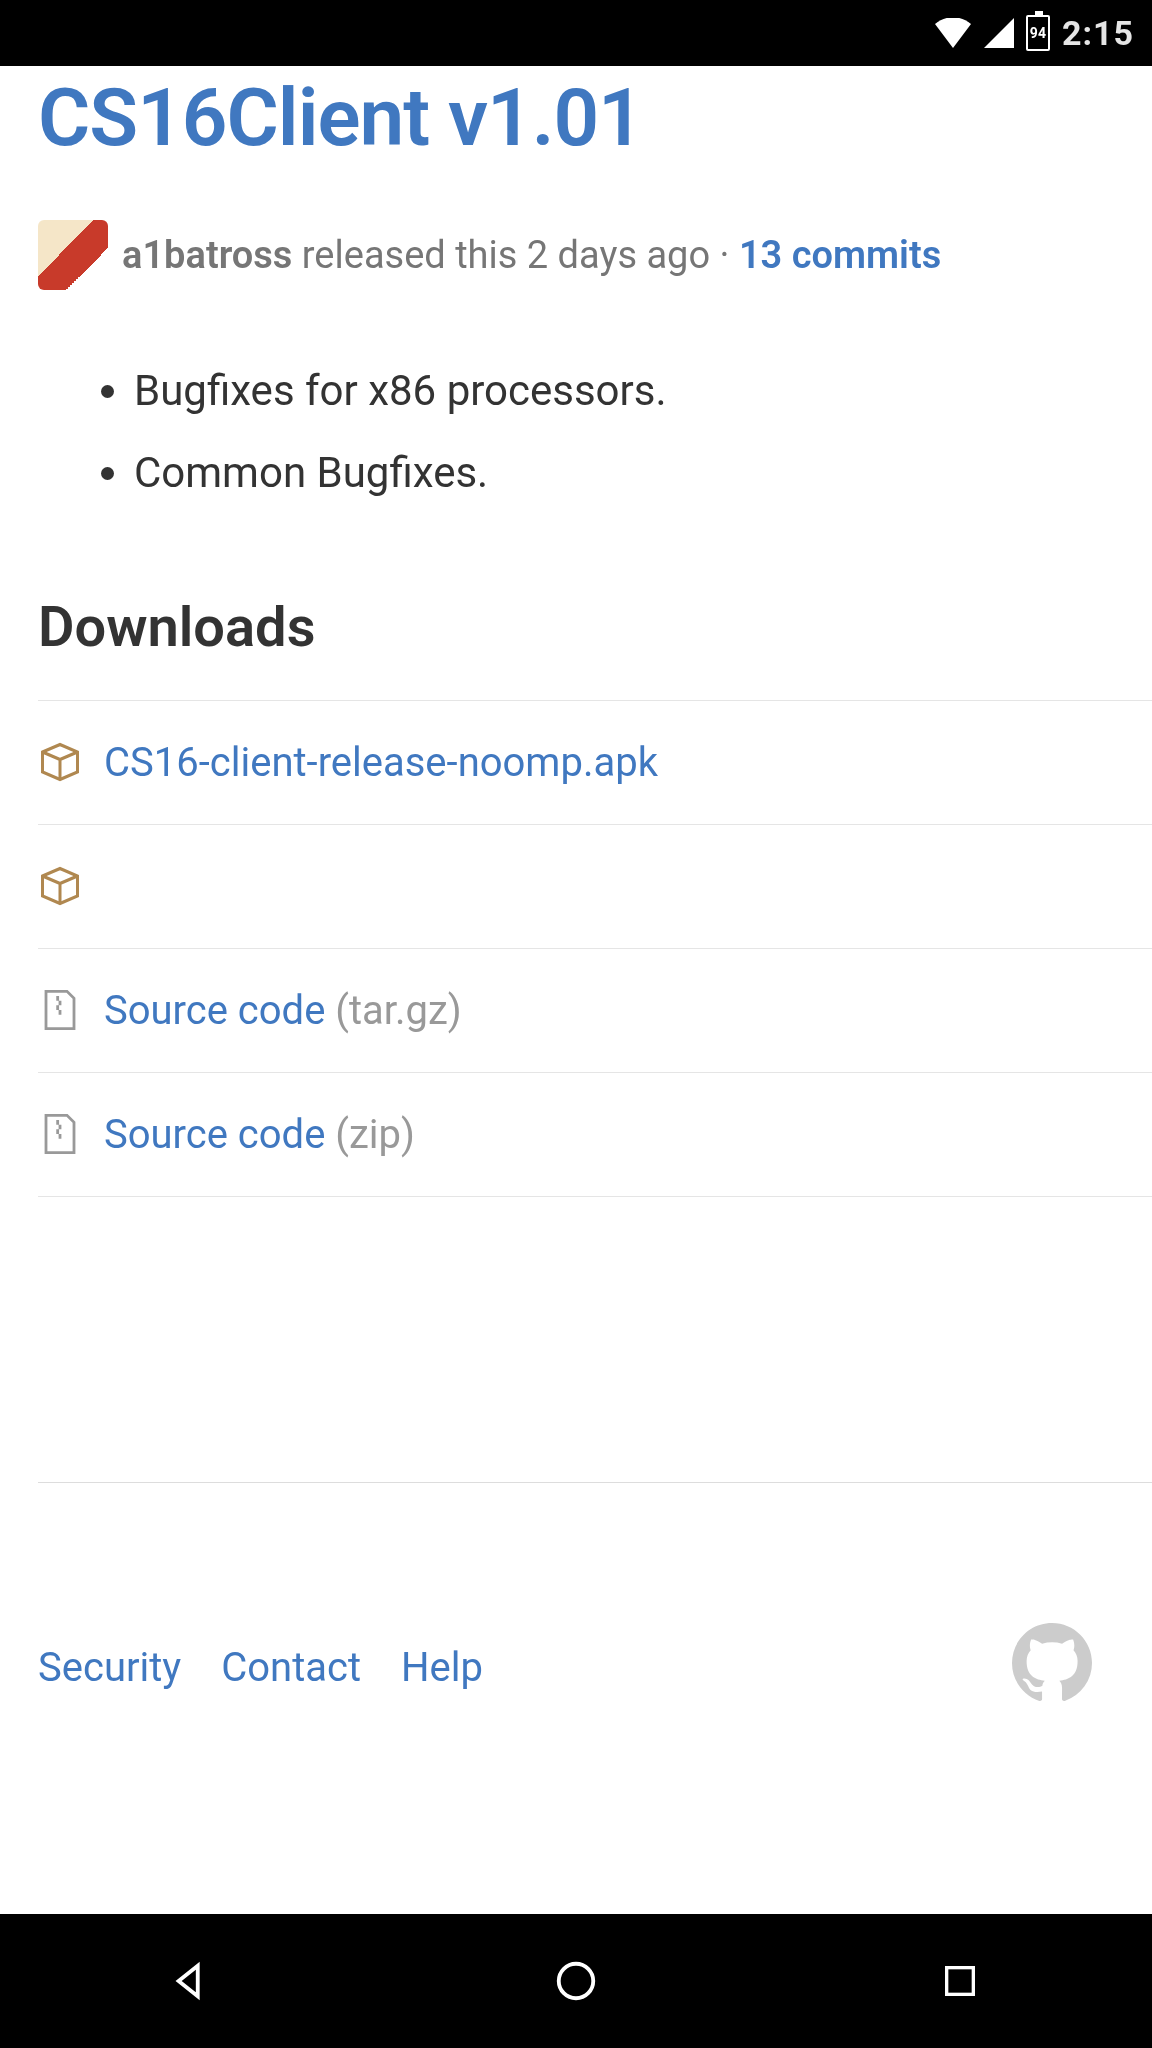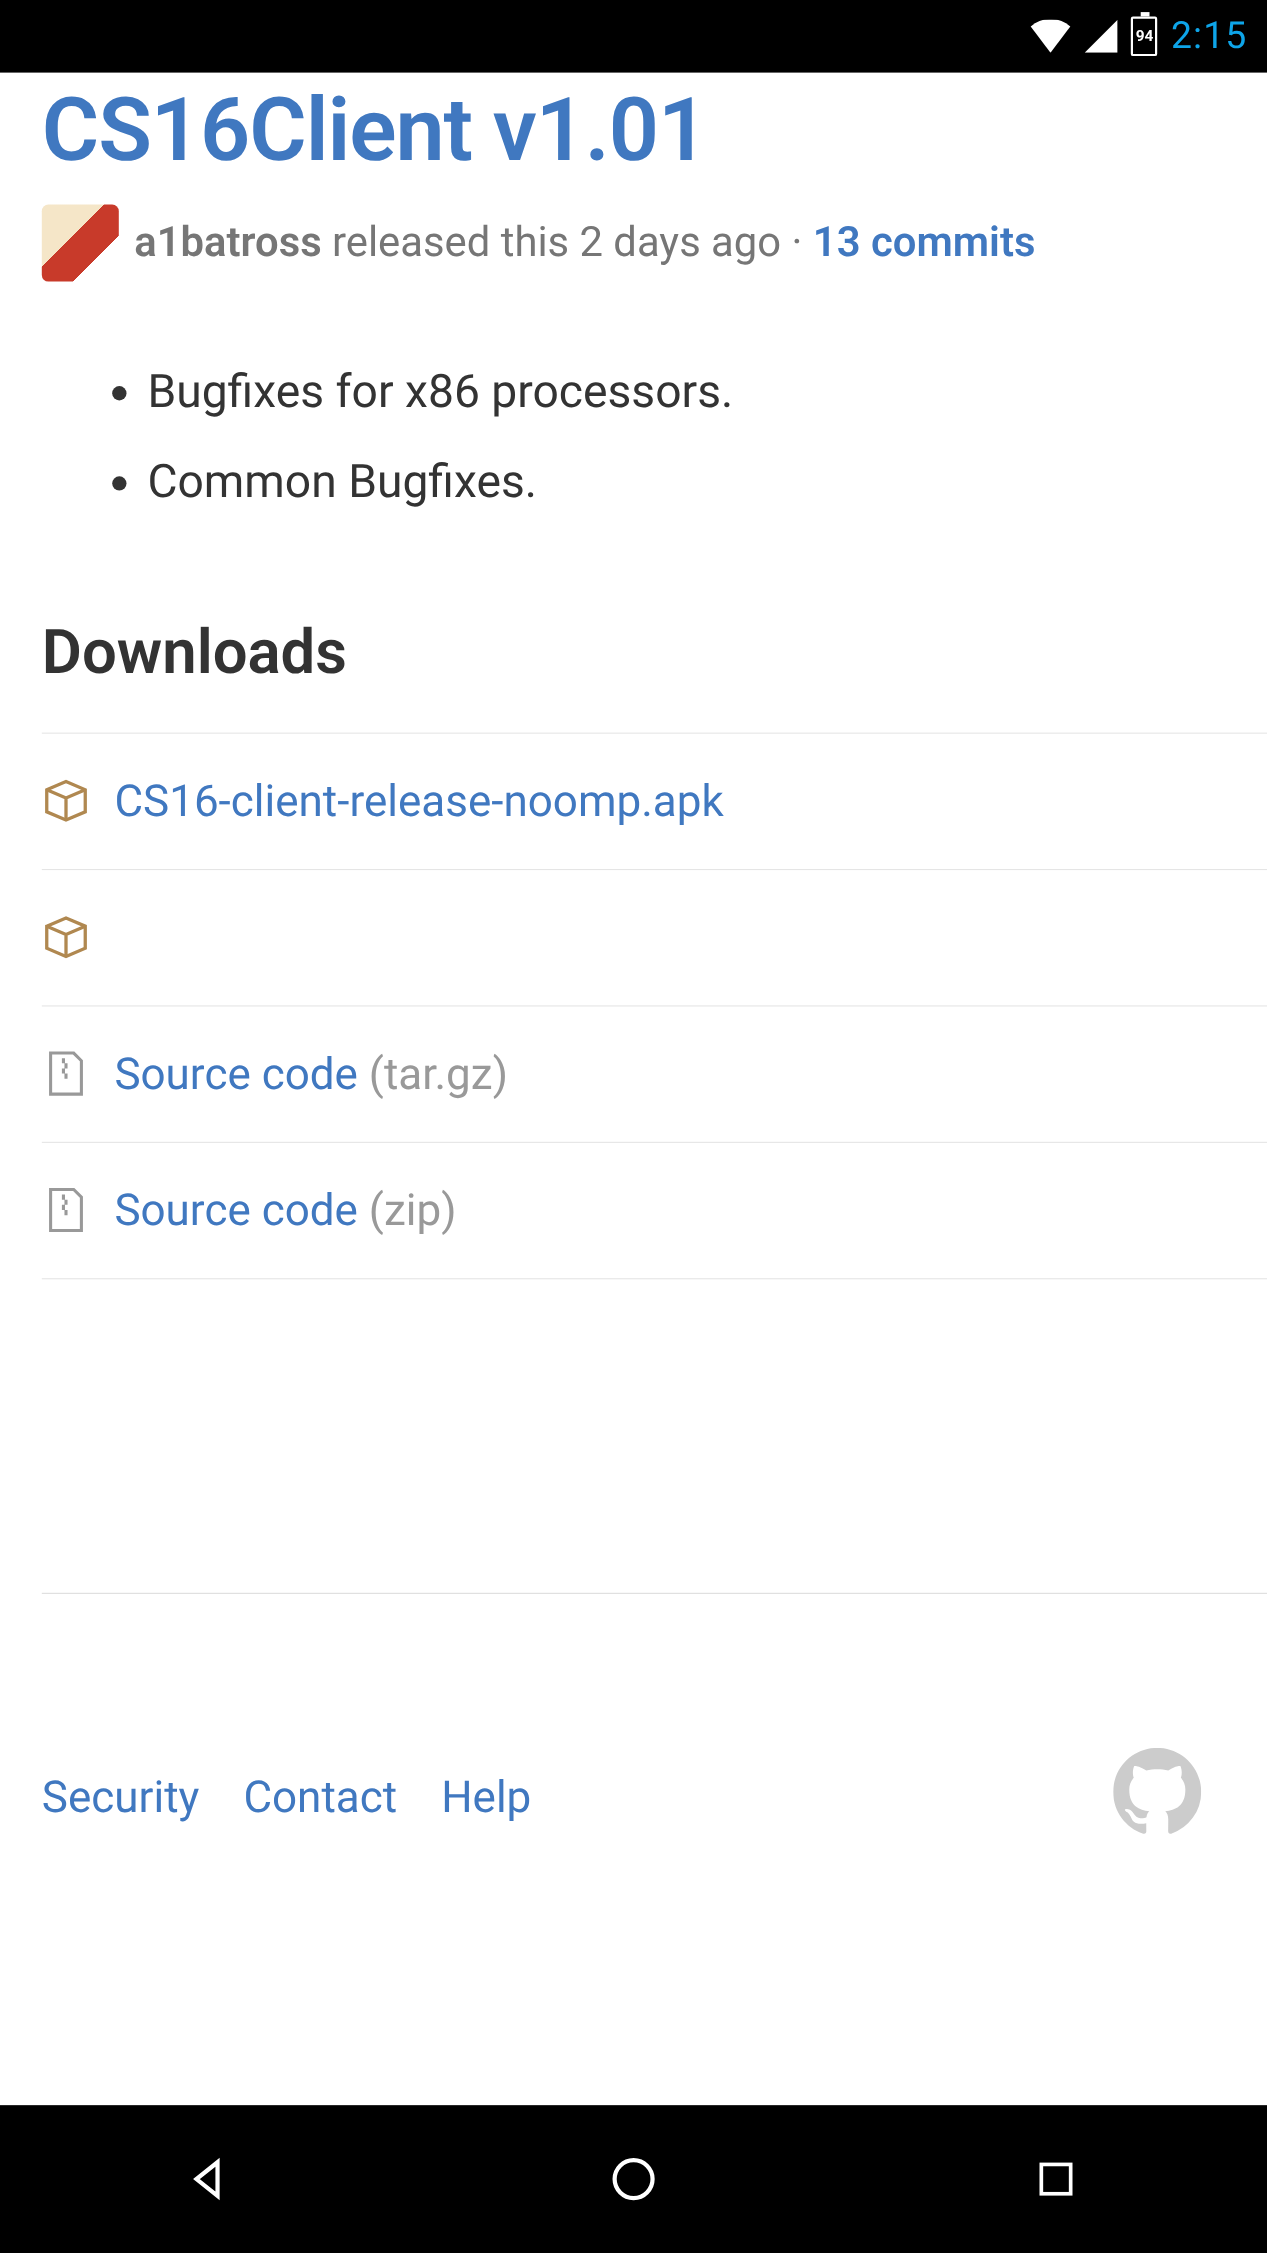--- a/index.html
+++ b/index.html
@@ -1,22 +1,22 @@
 <!DOCTYPE html>
 <html><head>
 <meta charset="utf-8">
 <style>
   * { margin: 0; padding: 0; box-sizing: border-box; }
   html, body { width: 1152px; height: 2048px; background: #000; font-family: -apple-system, Roboto, 'Helvetica Neue', Arial, sans-serif; }
   .screen { width: 1152px; height: 2048px; background: #000; position: relative; }
   .status-bar { width: 100%; height: 66px; background: #000; display: flex; align-items: center; justify-content: flex-end; padding: 0 18px; gap: 12px; }
   .status-bar .icon { color: #fff; display: flex; align-items: center; }
-  .status-bar .time { color: #0ea5e9; font-size: 34px; font-weight: 400; letter-spacing: 1px; }
+  .status-bar .time { color: #e5e5e5; font-size: 34px; font-weight: 700; letter-spacing: 1px; }
   .webview { position: absolute; top: 66px; left: 0; width: 1152px; height: 1848px; background: #fff; overflow: hidden; padding-left: 38px; padding-top: 0; }
-  .release-title { font-size: 80px; font-weight: 600; color: #4078c0; line-height: 1.1; margin-top: 8px; margin-bottom: 24px; letter-spacing: -1px; }
+  .release-title { font-size: 80px; font-weight: 600; color: #4078c0; line-height: 1.1; margin-top: 8px; margin-bottom: 58px; letter-spacing: -1px; }
   .byline { display: flex; align-items: center; gap: 14px; font-size: 38px; color: #767676; margin-bottom: 60px; }
   .avatar { width: 70px; height: 70px; border-radius: 6px; background: linear-gradient(135deg,#f5e6c8 0 40%,#c83a2a 40% 70%,#fff 70% 100%); flex-shrink:0;}
   .byline .author { color: #767676; font-weight: 600; }
   .byline .rest { color: #767676; }
   .byline .commits { color: #4078c0; font-weight: 600; }
   .main-changes { font-size: 42px; color: #333; margin-bottom: 40px; }
   ul.changes { list-style: disc; margin-left: 96px; color: #333; margin-bottom: 80px; }
   ul.changes li { font-size: 42px; line-height: 1.95; }
   .downloads-heading { font-size: 56px; font-weight: 600; color: #333; margin-bottom: 40px; }
   .downloads-list { border-top: 1px solid #e5e5e5; margin-right: 0; }

